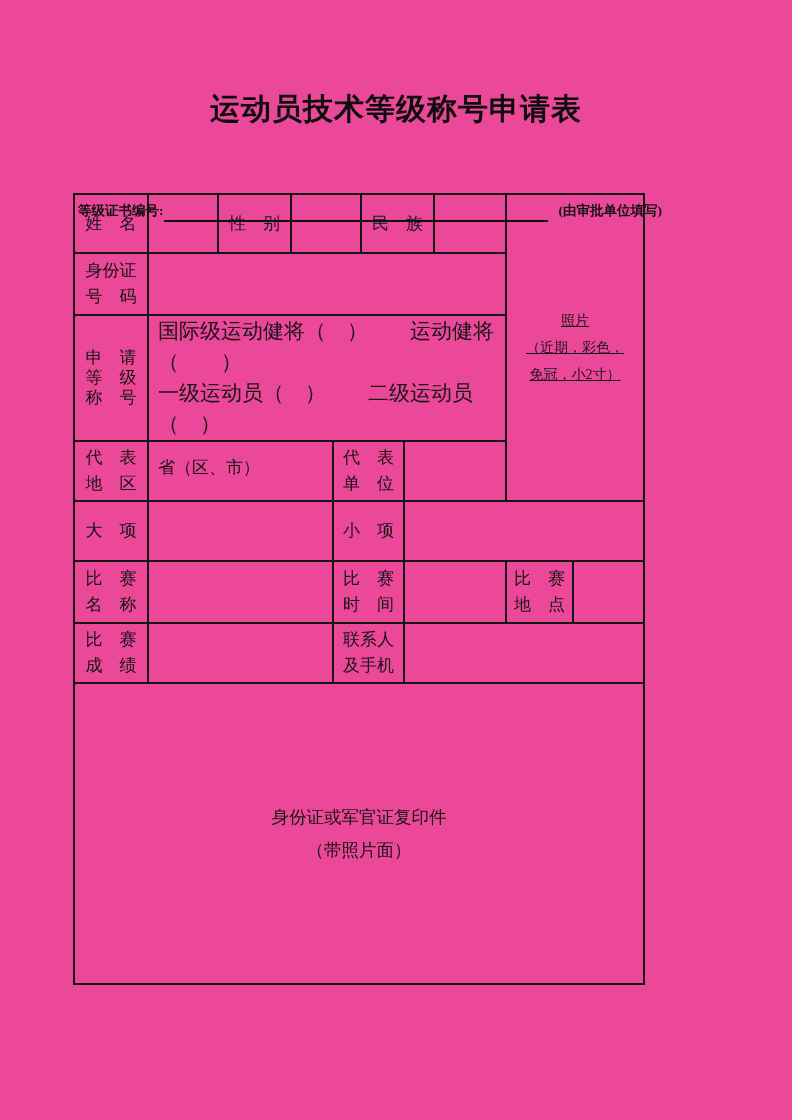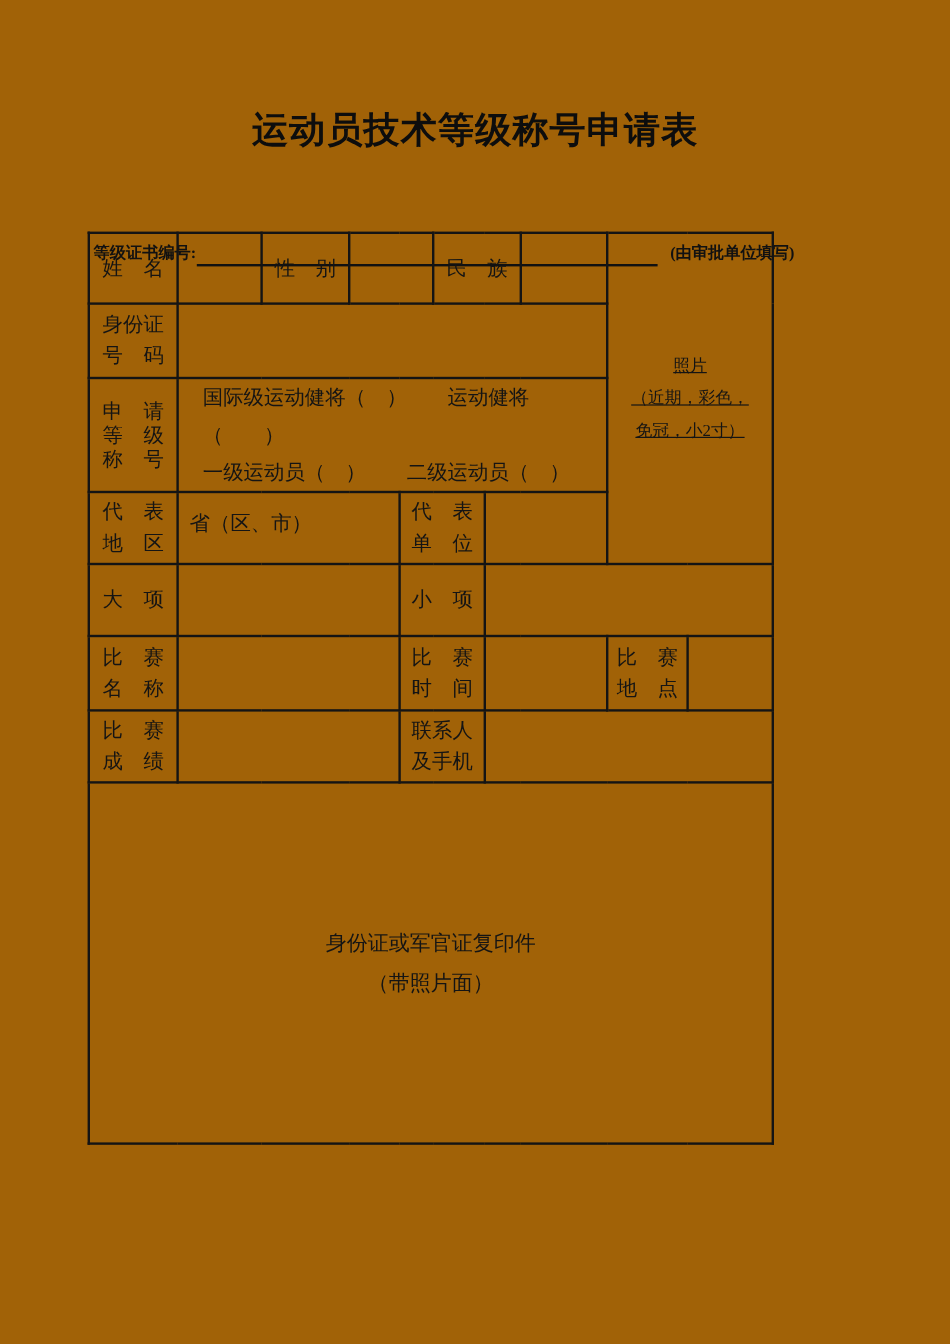--- a/index.html
+++ b/index.html
@@ -1,21 +1,21 @@
 <!DOCTYPE html>
 <html><head>
 <meta charset="utf-8">
 <style>
   * { margin: 0; padding: 0; box-sizing: border-box; }
   html, body { background: #ffffff; }
   .page {
     position: relative;
     width: 792px;
     height: 1120px;
-    background: #a16207;
+    background: #ec4899;
     color: #111;
     font-family: "Liberation Serif", "DejaVu Serif", serif;
     overflow: hidden;
   }
   .title {
     position: absolute;
     top: 90px;
     left: 0;
     width: 792px;
     text-align: center;
@@ -63,23 +63,23 @@
     overflow: hidden;
     margin-top: 31px;
   }
   td.label {
     text-align: center;
     line-height: 26px;
   }
   td.label-3line { line-height: 20px; }
   td.options-cell {
     text-align: left;
-    padding-left: 20px;
+    padding-left: 9px;
     line-height: 31px;
-    font-size: 17px;
+    font-size: 21px;
   }
   td.photo-cell {
     text-align: center;
     font-size: 14px;
     line-height: 27px;
     vertical-align: middle;
     text-decoration: underline;
   }
   td.bottom-left {
     vertical-align: bottom;

